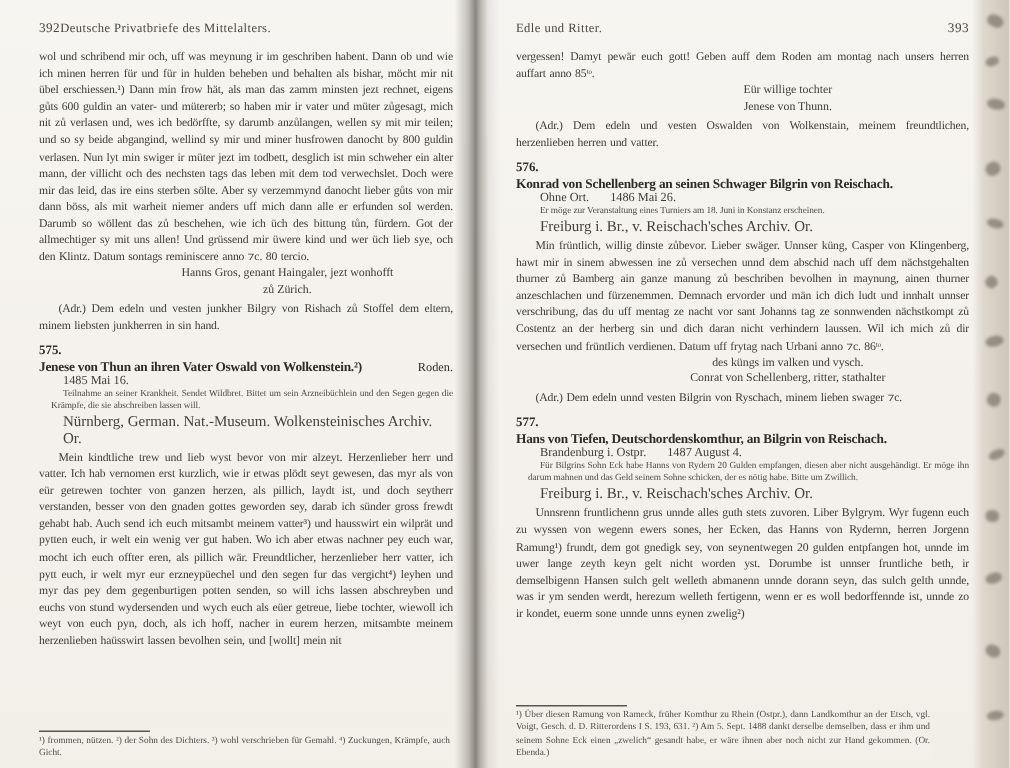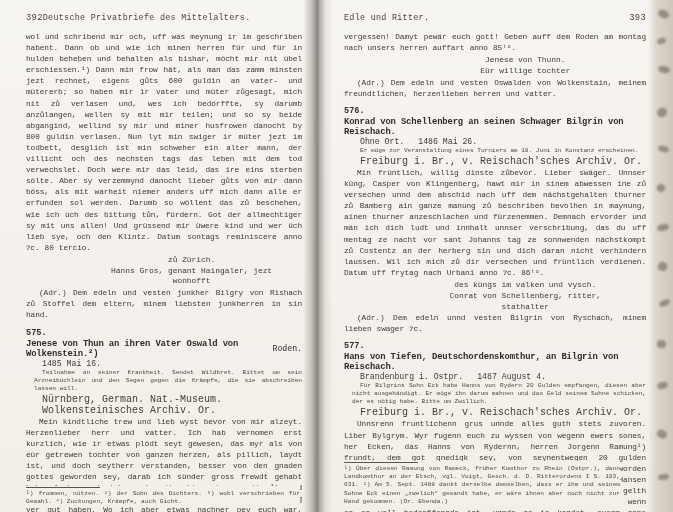--- a/index.html
+++ b/index.html
@@ -1,17 +1,17 @@
 <!DOCTYPE html>
 <html><head>
 <meta charset="utf-8">
 <style>
   html,body{margin:0;padding:0;background:#e9e6e0;}
   .spread{position:relative;width:673px;height:512px;background:linear-gradient(180deg,#f7f5f1 0%,#f4f1ec 55%,#f2efe9 100%);
-    font-family:Liberation Mono, monospace;color:#3e3b36;overflow:hidden;}
+    font-family:Liberation Serif, serif;color:#3e3b36;overflow:hidden;}
   .page{position:absolute;top:0;bottom:0;}
   .page-left{left:0;width:306px;padding:13px 4px 0 26px;box-sizing:border-box;}
   .page-right{left:332px;width:316px;padding:13px 2px 0 12px;box-sizing:border-box;}
   .pagehead{display:flex;align-items:baseline;font-size:8.4px;color:#4a463f;margin-bottom:9px;letter-spacing:.3px;}
   .pagehead .num{font-size:8.8px;}
   .pagehead .run{flex:1;}
   .body{font-size:7.8px;line-height:11.1px;text-align:justify;letter-spacing:-.1px;word-spacing:.5px;margin:0;}
   .indent{text-indent:13px;}
   .sig{font-size:7.9px;line-height:10.8px;text-align:center;width:64%;margin:1px 8% 1px auto;}
   .secnum{text-align:left;font-weight:bold;font-size:8.6px;margin-top:6px;color:#33302b;}
@@ -52,22 +52,22 @@
 
   <section class="page page-left">
     <header class="pagehead">
       <span class="num">392</span>
       <span class="run">Deutsche Privatbriefe des Mittelalters.</span>
     </header>
 
     <p class="body">wol und schribend mir och, uff was meynung ir im geschriben habent. Dann ob und wie ich minen herren für und für in hulden beheben und behalten als bishar, möcht mir nit übel erschiessen.¹) Dann min frow hät, als man das zamm minsten jezt rechnet, eigens gůts 600 guldin an vater- und mütererb; so haben mir ir vater und müter zůgesagt, mich nit zů verlasen und, wes ich bedörffte, sy darumb anzůlangen, wellen sy mit mir teilen; und so sy beide abgangind, wellind sy mir und miner husfrowen danocht by 800 guldin verlasen. Nun lyt min swiger ir müter jezt im todbett, desglich ist min schweher ein alter mann, der villicht och des nechsten tags das leben mit dem tod verwechslet. Doch were mir das leid, das ire eins sterben sölte. Aber sy verzemmynd danocht lieber gůts von mir dann böss, als mit warheit niemer anders uff mich dann alle er erfunden sol werden. Darumb so wöllent das zů beschehen, wie ich üch des bittung tůn, fürdern. Got der allmechtiger sy mit uns allen! Und grüssend mir üwere kind und wer üch lieb sye, och den Klintz. Datum sontags reminiscere anno ⁊c. 80 tercio.</p>
 
     <div class="sig">
+      <div>Hanns Gros, genant Haingaler, jezt wonhofft</div>
       <div>zů Zürich.</div>
-      <div>Hanns Gros, genant Haingaler, jezt wonhofft</div>
     </div>
 
     <p class="body indent">(Adr.) Dem edeln und vesten junkher Bilgry von Rishach zů Stoffel dem eltern, minem liebsten junkherren in sin hand.</p>
 
     <div class="secnum">575.</div>
     <div class="sectitle">
       <span class="t">Jenese von Thun an ihren Vater Oswald von Wolkenstein.²)</span>
       <span class="pl">Roden.</span>
     </div>
     <div class="dateline">1485 Mai 16.</div>
@@ -83,22 +83,22 @@
 
   <section class="page page-right">
     <header class="pagehead">
       <span class="run">Edle und Ritter.</span>
       <span class="num">393</span>
     </header>
 
     <p class="body">vergessen! Damyt pewär euch gott! Geben auff dem Roden am montag nach unsers herren auffart anno 85ᵗᵒ.</p>
 
     <div class="sig">
+      <div>Eür willige tochter</div>
       <div>Jenese von Thunn.</div>
-      <div>Eür willige tochter</div>
     </div>
 
     <p class="body indent">(Adr.) Dem edeln und vesten Oswalden von Wolkenstain, meinem freundtlichen, herzenlieben herren und vatter.</p>
 
     <div class="secnum">576.</div>
     <div class="sectitle">
       <span class="t">Konrad von Schellenberg an seinen Schwager Bilgrin von Reischach.</span>
     </div>
     <div class="dateline">
       <span>Ohne Ort.</span><span class="sp"></span><span>1486 Mai 26.</span>

